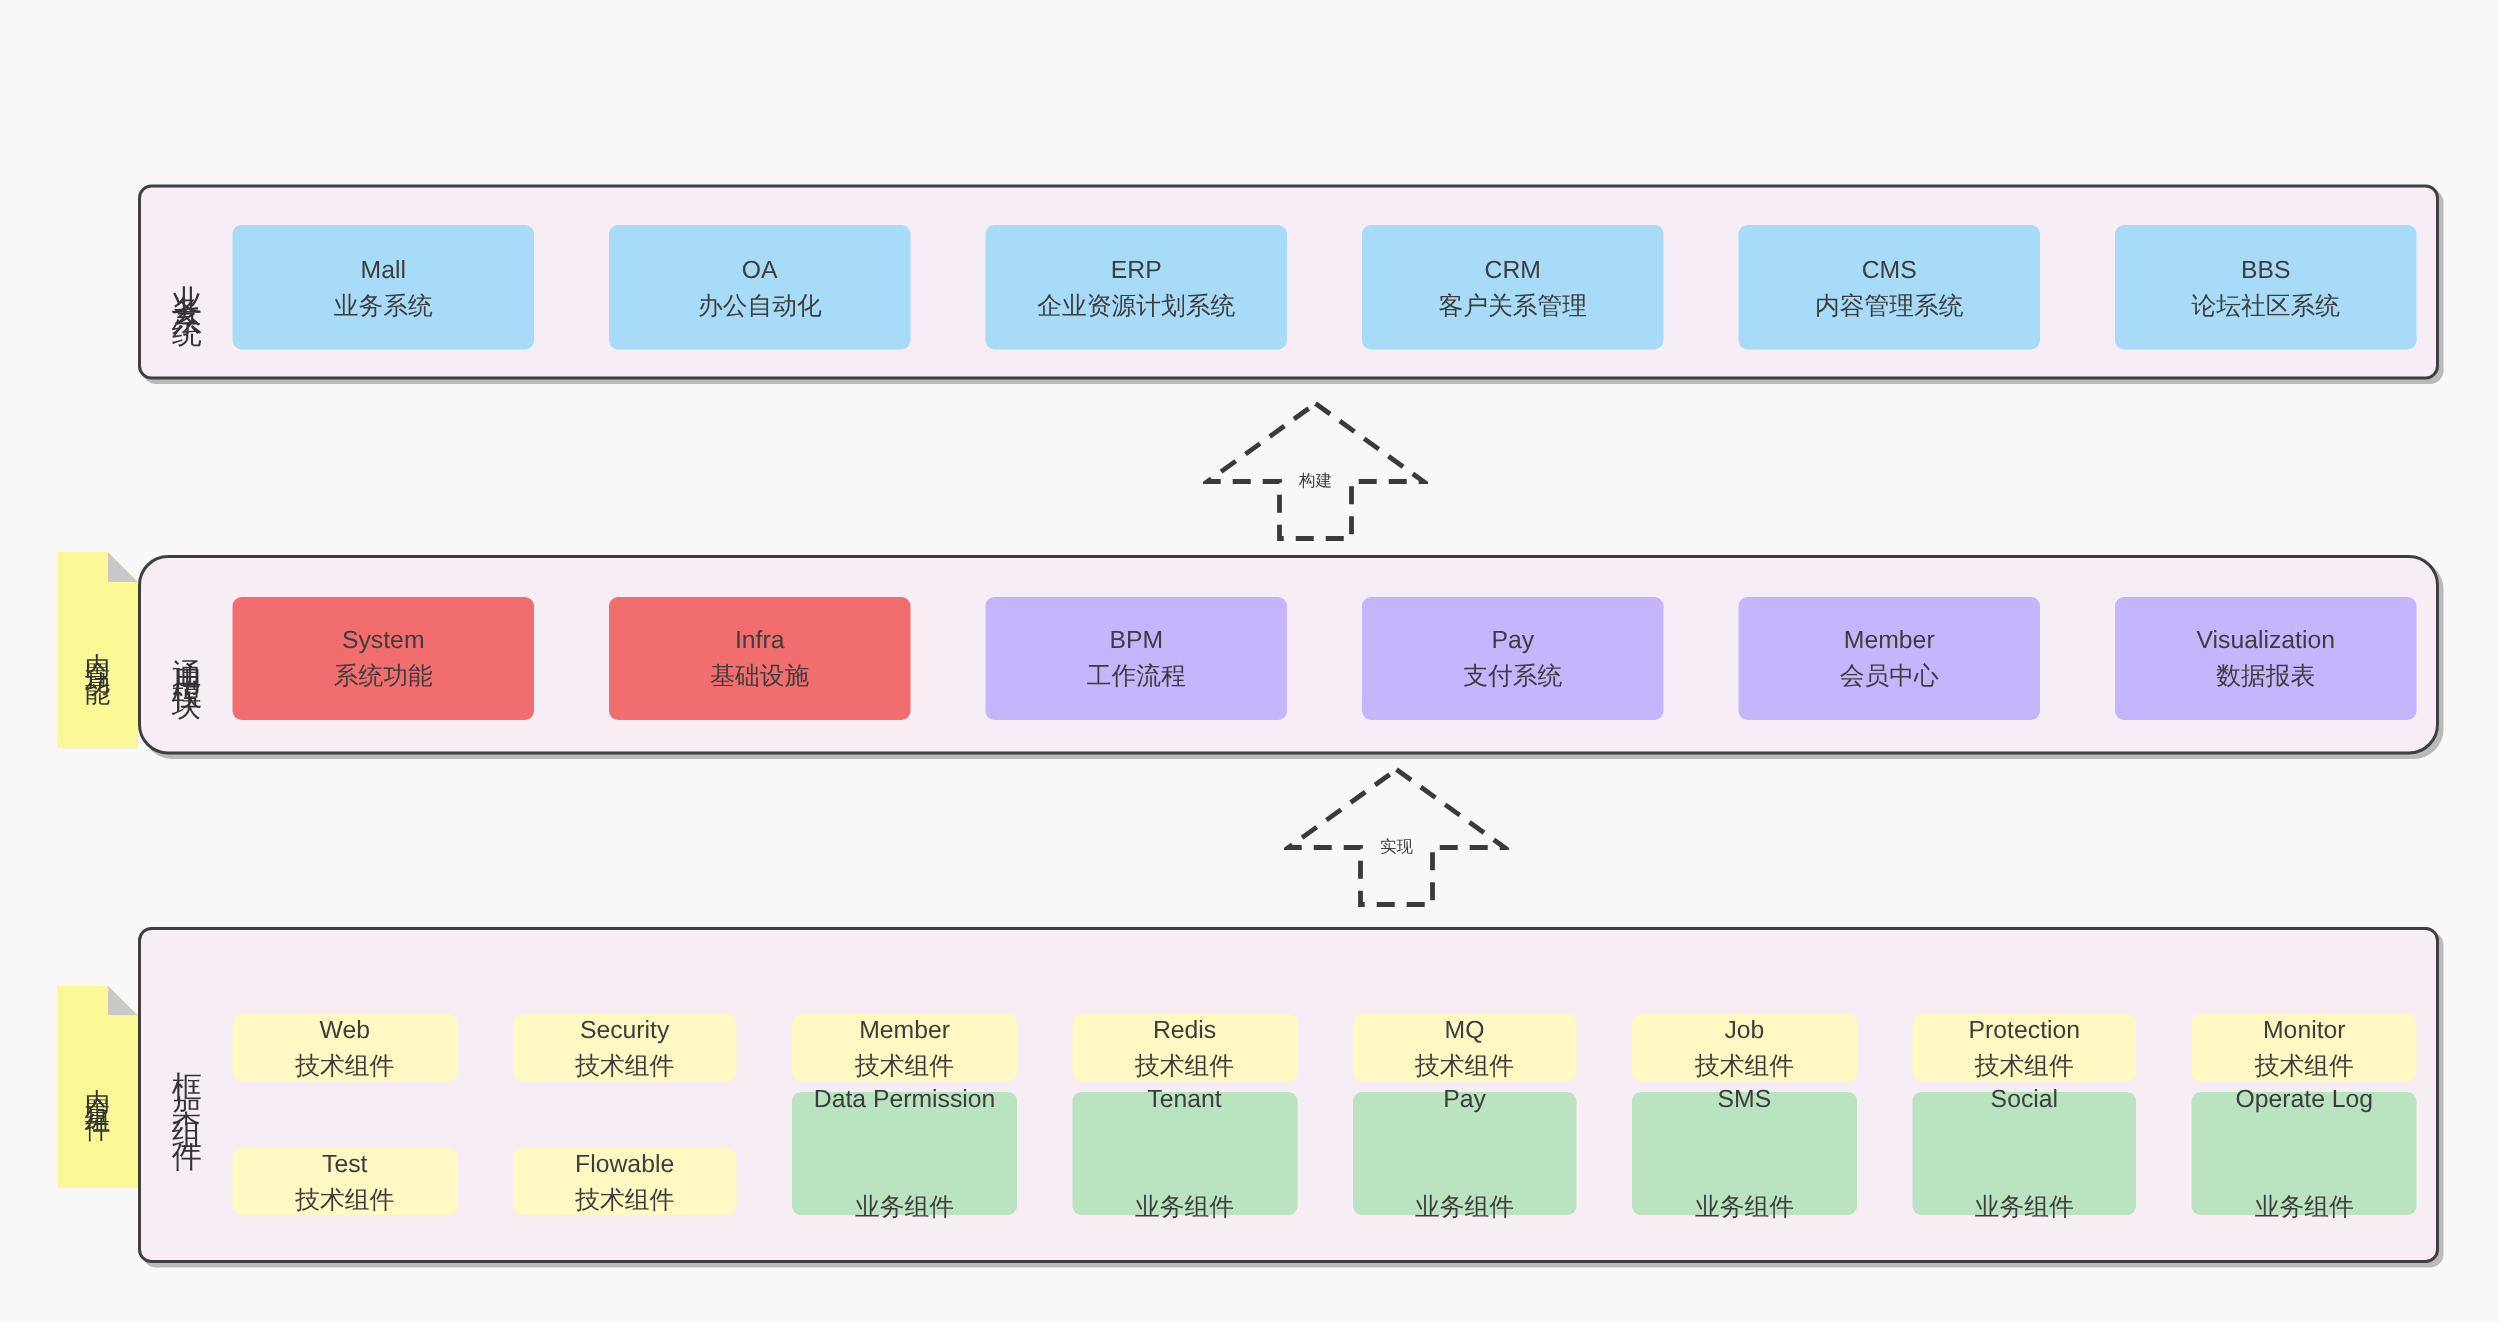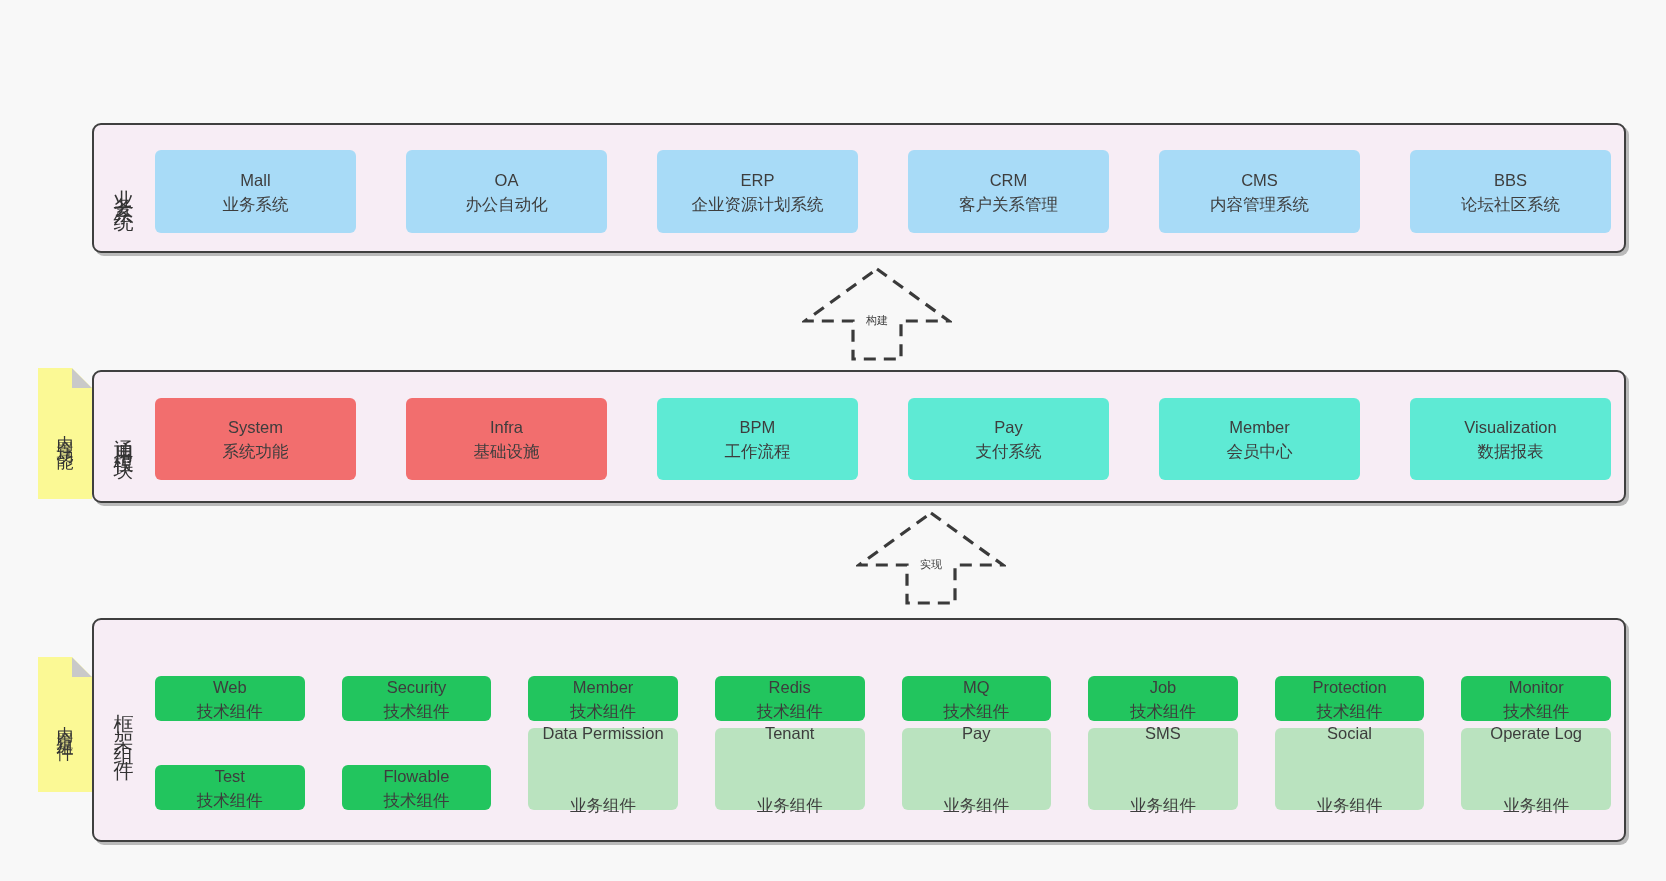--- a/index.html
+++ b/index.html
@@ -7,21 +7,21 @@
     position:relative;width:1666px;height:881px;background:#f8f8f8;
     font-family:"Liberation Sans",sans-serif;overflow:hidden;
   }
   
   .panel{
     position:absolute;left:92px;width:1534px;box-sizing:border-box;
     background:#f7edf5;border:2px solid #3f3f3f;border-radius:9px;
     box-shadow:3px 3px 0 rgba(0,0,0,.25);z-index:2;
   }
   #panel-business{top:123px;height:130px;}
-  #panel-modules{top:370px;height:133px;}
+  #panel-modules{top:370px;height:133px;border-radius:20px;}
   #panel-framework{top:618px;height:224px;}
   .panel-label{
     position:absolute;left:8px;top:0;height:100%;width:44px;
     display:flex;align-items:center;justify-content:center;
   }
   .vtext{
     writing-mode:vertical-rl;text-orientation:upright;
     font-size:20px;color:#333;letter-spacing:7px;line-height:1;
   }
   #panel-framework .vtext{letter-spacing:16px;}
@@ -32,22 +32,22 @@
   #panel-framework .box-row{gap:37px;height:82px;}
   #panel-framework .row1{top:19px;}
   #panel-framework .row2{top:108px;}
   .box{
     flex:1;border-radius:6px;display:flex;flex-direction:column;
     align-items:center;justify-content:center;text-align:right;
     color:#3d3d3d;font-size:16.5px;line-height:24px;padding:2px;box-sizing:border-box;
   }
   .blue{background:#a8dbf7;}
   .red{background:#f26e6e;}
-  .pink{background:#5eead4;}
-  .green{background:#22c55e;margin-top:37px;}
+  .pink{background:#c4b5fd;}
+  .green{background:#fef9c3;margin-top:37px;}
   .green-light{background:#bae3bf;gap:48px;}
   
   .arrow{position:absolute;width:150px;height:96px;z-index:1;}
   #arrow-build{left:802px;top:266px;}
   #arrow-implement{left:856px;top:510px;}
   .arrow svg{display:block;}
   .arrow-label{
     position:absolute;left:50%;top:47px;transform:translateX(-50%);
     background:#f8f8f8;padding:0 4px;font-size:11px;color:#3d3d3d;white-space:nowrap;
   }

